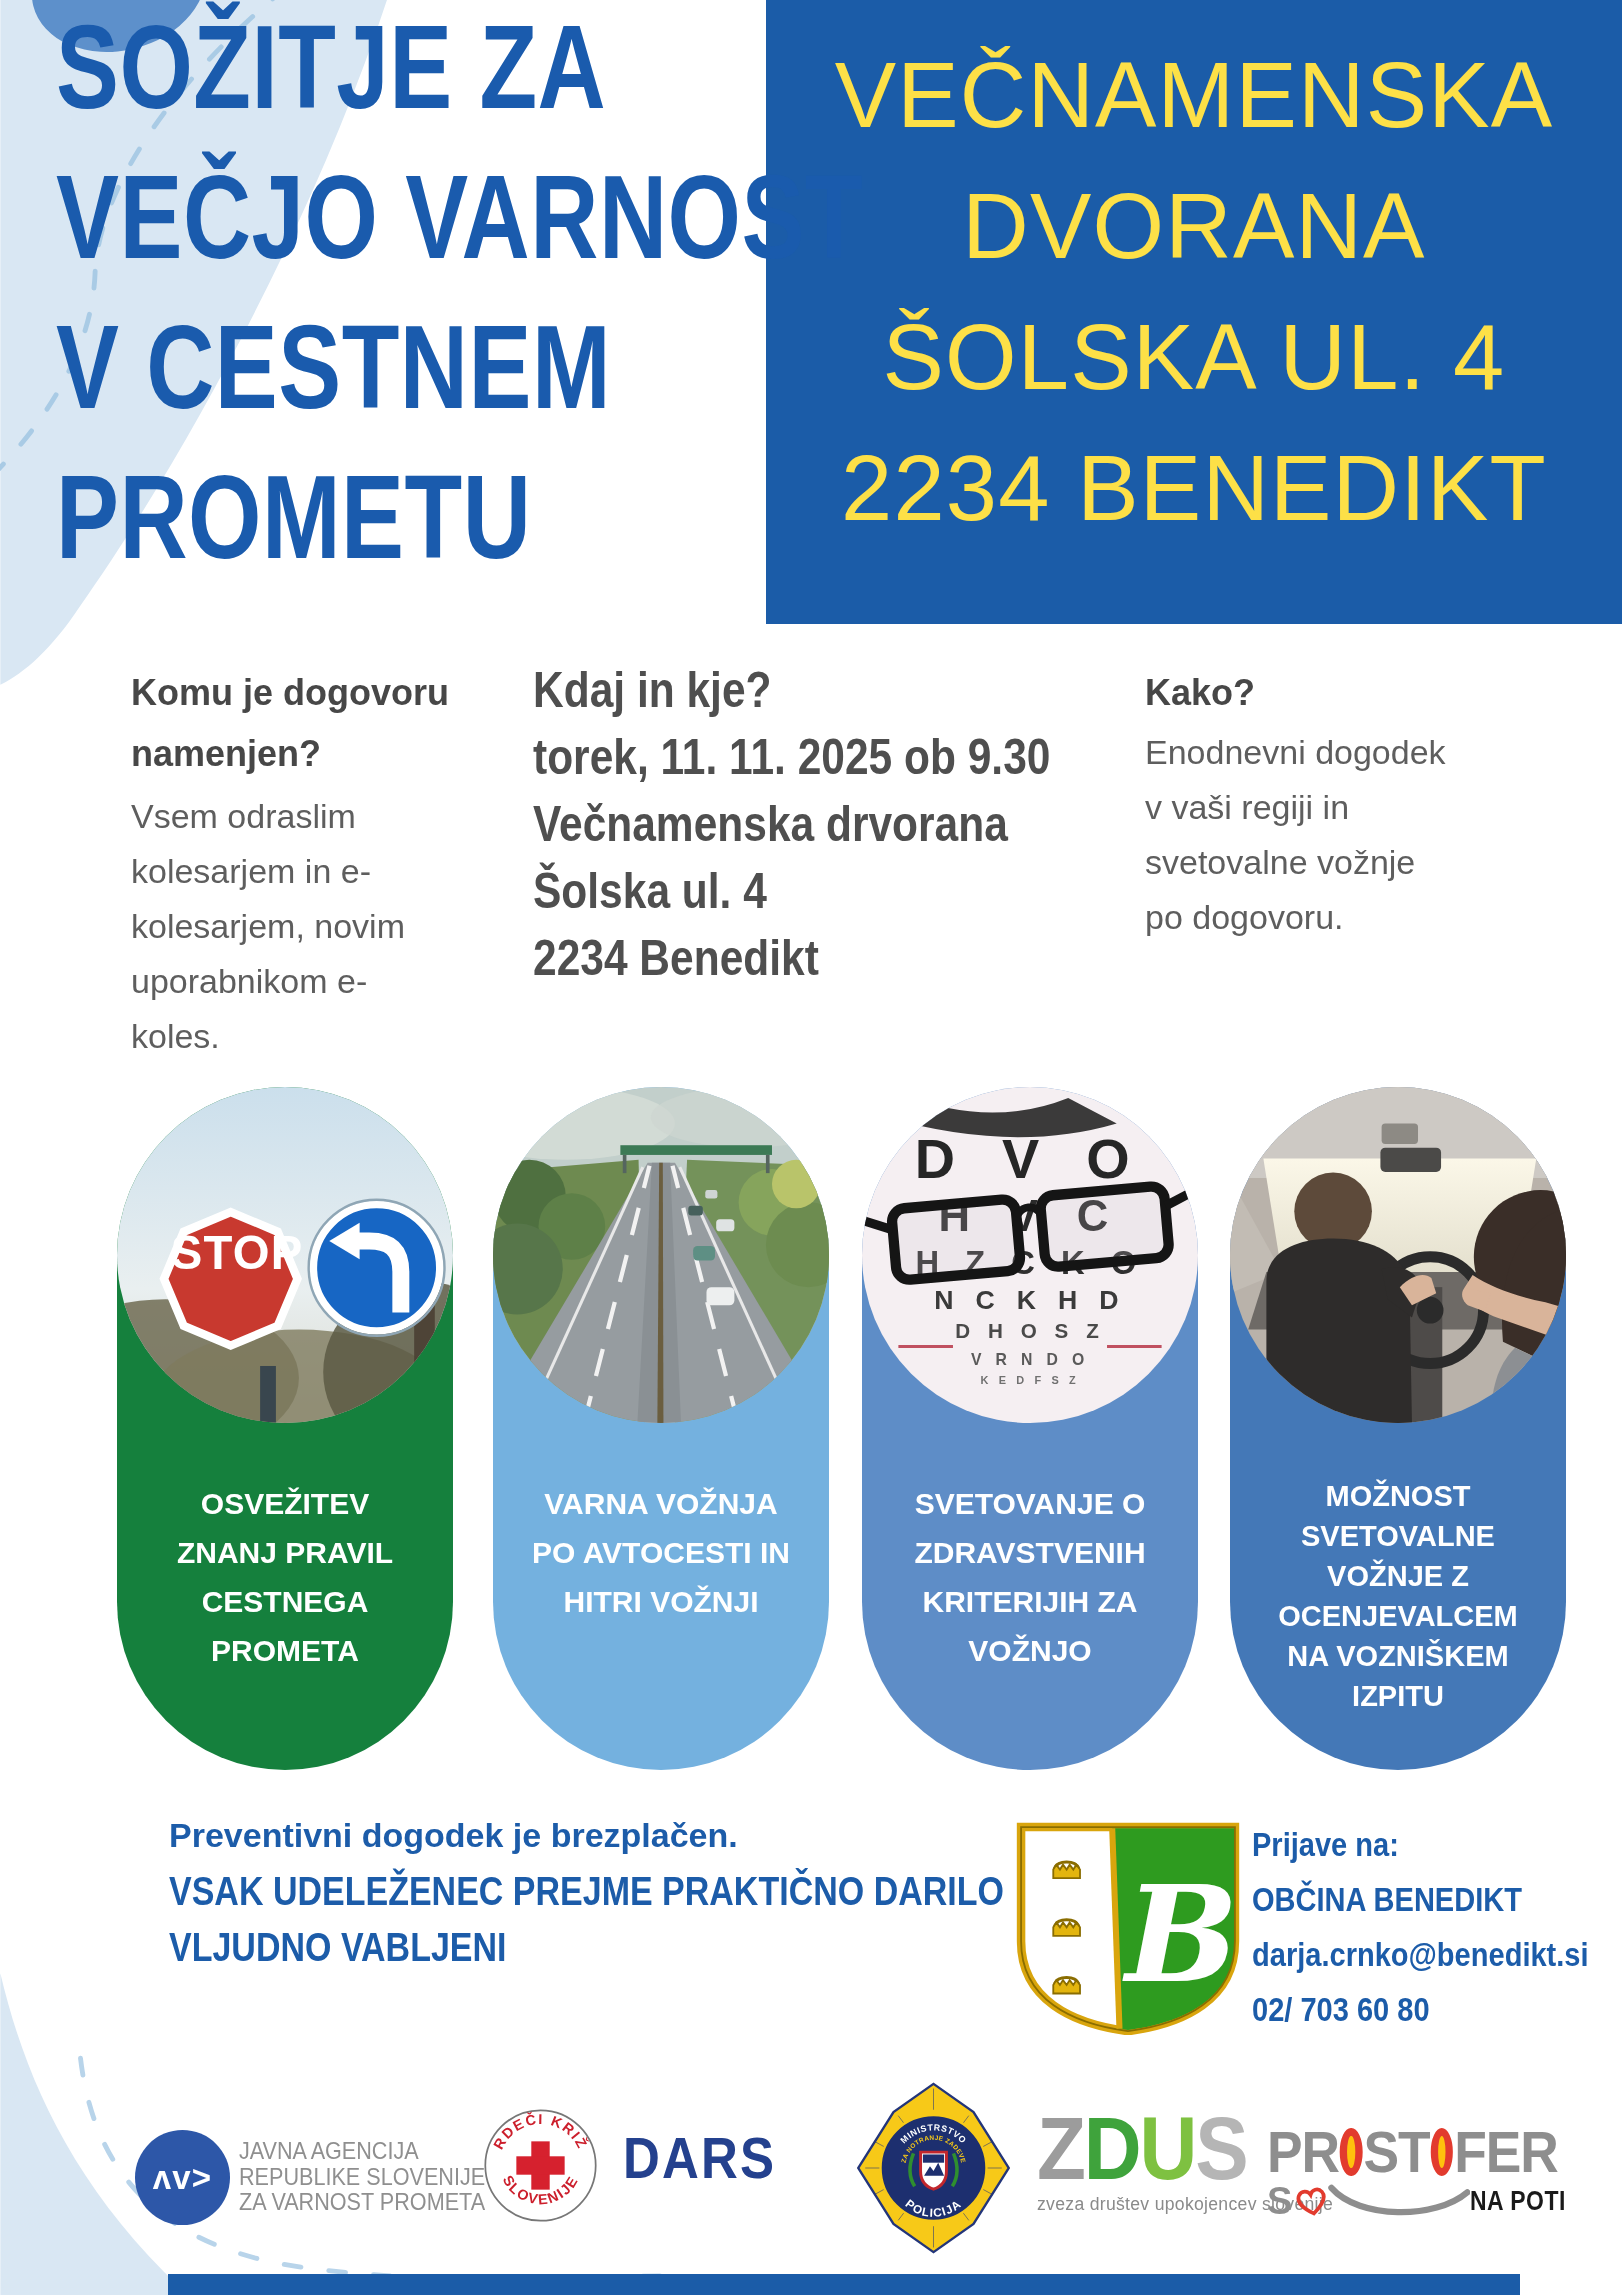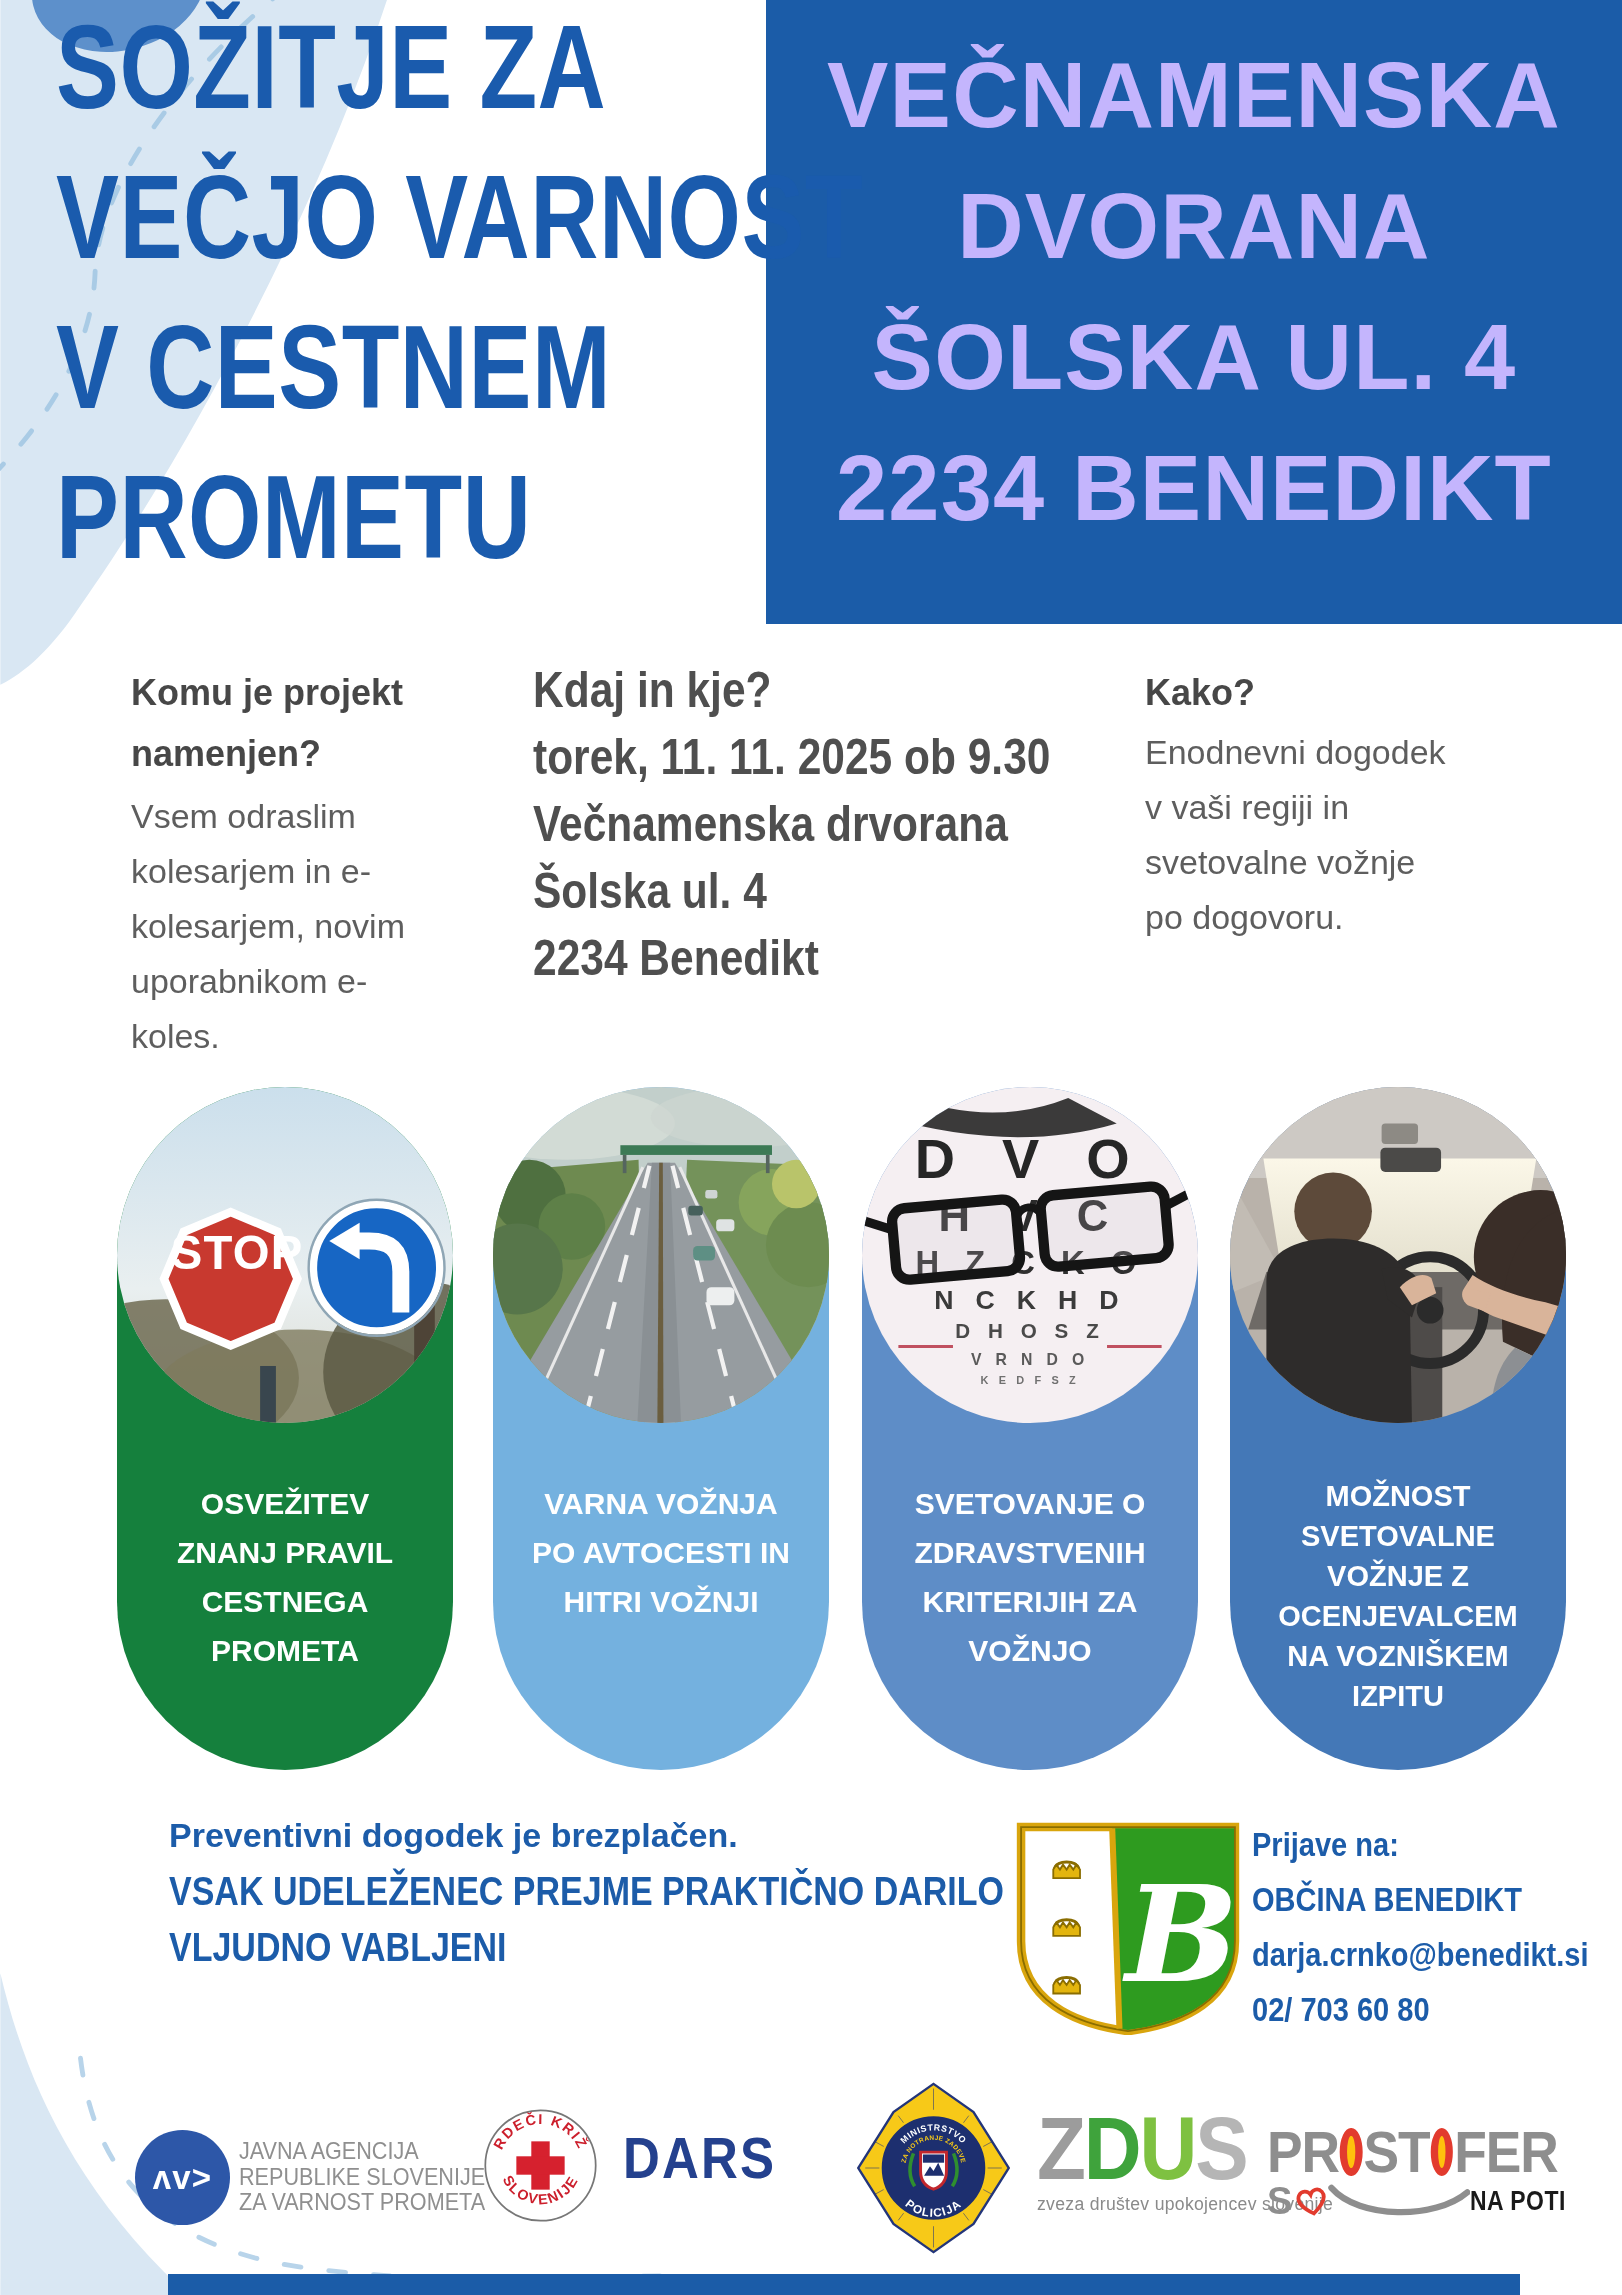--- a/index.html
+++ b/index.html
@@ -8,21 +8,21 @@
   .deco{position:absolute;left:0;top:0;width:1623px;height:2295px;pointer-events:none;}
   .cond{display:inline-block;transform:scaleX(0.8);transform-origin:0 50%;white-space:nowrap;}
   .cond85{display:inline-block;transform:scaleX(0.85);transform-origin:0 50%;white-space:nowrap;}
   .cond88{display:inline-block;transform:scaleX(0.88);transform-origin:0 50%;white-space:nowrap;}
 
   .title{position:absolute;left:56px;top:-8.5px;z-index:3;}
   .title .tline{font-size:118px;font-weight:bold;line-height:150px;color:#1A5BAD;letter-spacing:0.6px;}
 
   .venue-box{position:absolute;left:766px;top:0;width:856px;height:624px;background:#1B5CA8;z-index:2;}
   .venue-inner{position:absolute;left:0;top:30px;width:100%;text-align:center;}
-  .venue-inner .vline{font-size:92px;line-height:131px;font-weight:bold;color:#c4b5fd;letter-spacing:1.2px;}
+  .venue-inner .vline{font-size:92px;line-height:131px;font-weight:normal;color:#fde047;letter-spacing:1.2px;}
 
   .col{position:absolute;z-index:3;}
   .col-h{font-size:36px;line-height:61px;font-weight:bold;color:#474747;}
   .col-b{font-size:34px;line-height:55px;color:#5E5E5E;}
   .col2line{font-size:50px;line-height:67px;font-weight:bold;color:#4F4F4F;}
 
   .pill{position:absolute;top:1087px;width:336px;height:683px;border-radius:168px;z-index:3;}
   .pill-photo{position:absolute;left:0;top:0;width:336px;height:336px;border-radius:50%;overflow:hidden;}
   .pill-cap{position:absolute;left:14.6px;right:14.6px;top:392px;text-align:center;color:#fff;font-weight:bold;font-size:30px;line-height:49px;}
   .pill-cap.tight{font-size:29px;line-height:40px;top:389px;}
@@ -79,21 +79,21 @@
   <div class="venue-box">
     <div class="venue-inner">
       <div class="vline">VEČNAMENSKA</div>
       <div class="vline">DVORANA</div>
       <div class="vline">ŠOLSKA UL. 4</div>
       <div class="vline">2234 BENEDIKT</div>
     </div>
   </div>
 
   <div class="col" style="left:131px;top:662px;width:425px;">
-    <div class="col-h">Komu je projekt</div>
+    <div class="col-h">Komu je dogovoru</div>
     <div class="col-h">namenjen?</div>
     <div class="col-b" style="margin-top:4.9px;">
       <div>Vsem odraslim</div>
       <div>kolesarjem in e-</div>
       <div>kolesarjem, novim</div>
       <div>uporabnikom e-</div>
       <div>koles.</div>
     </div>
   </div>
 

